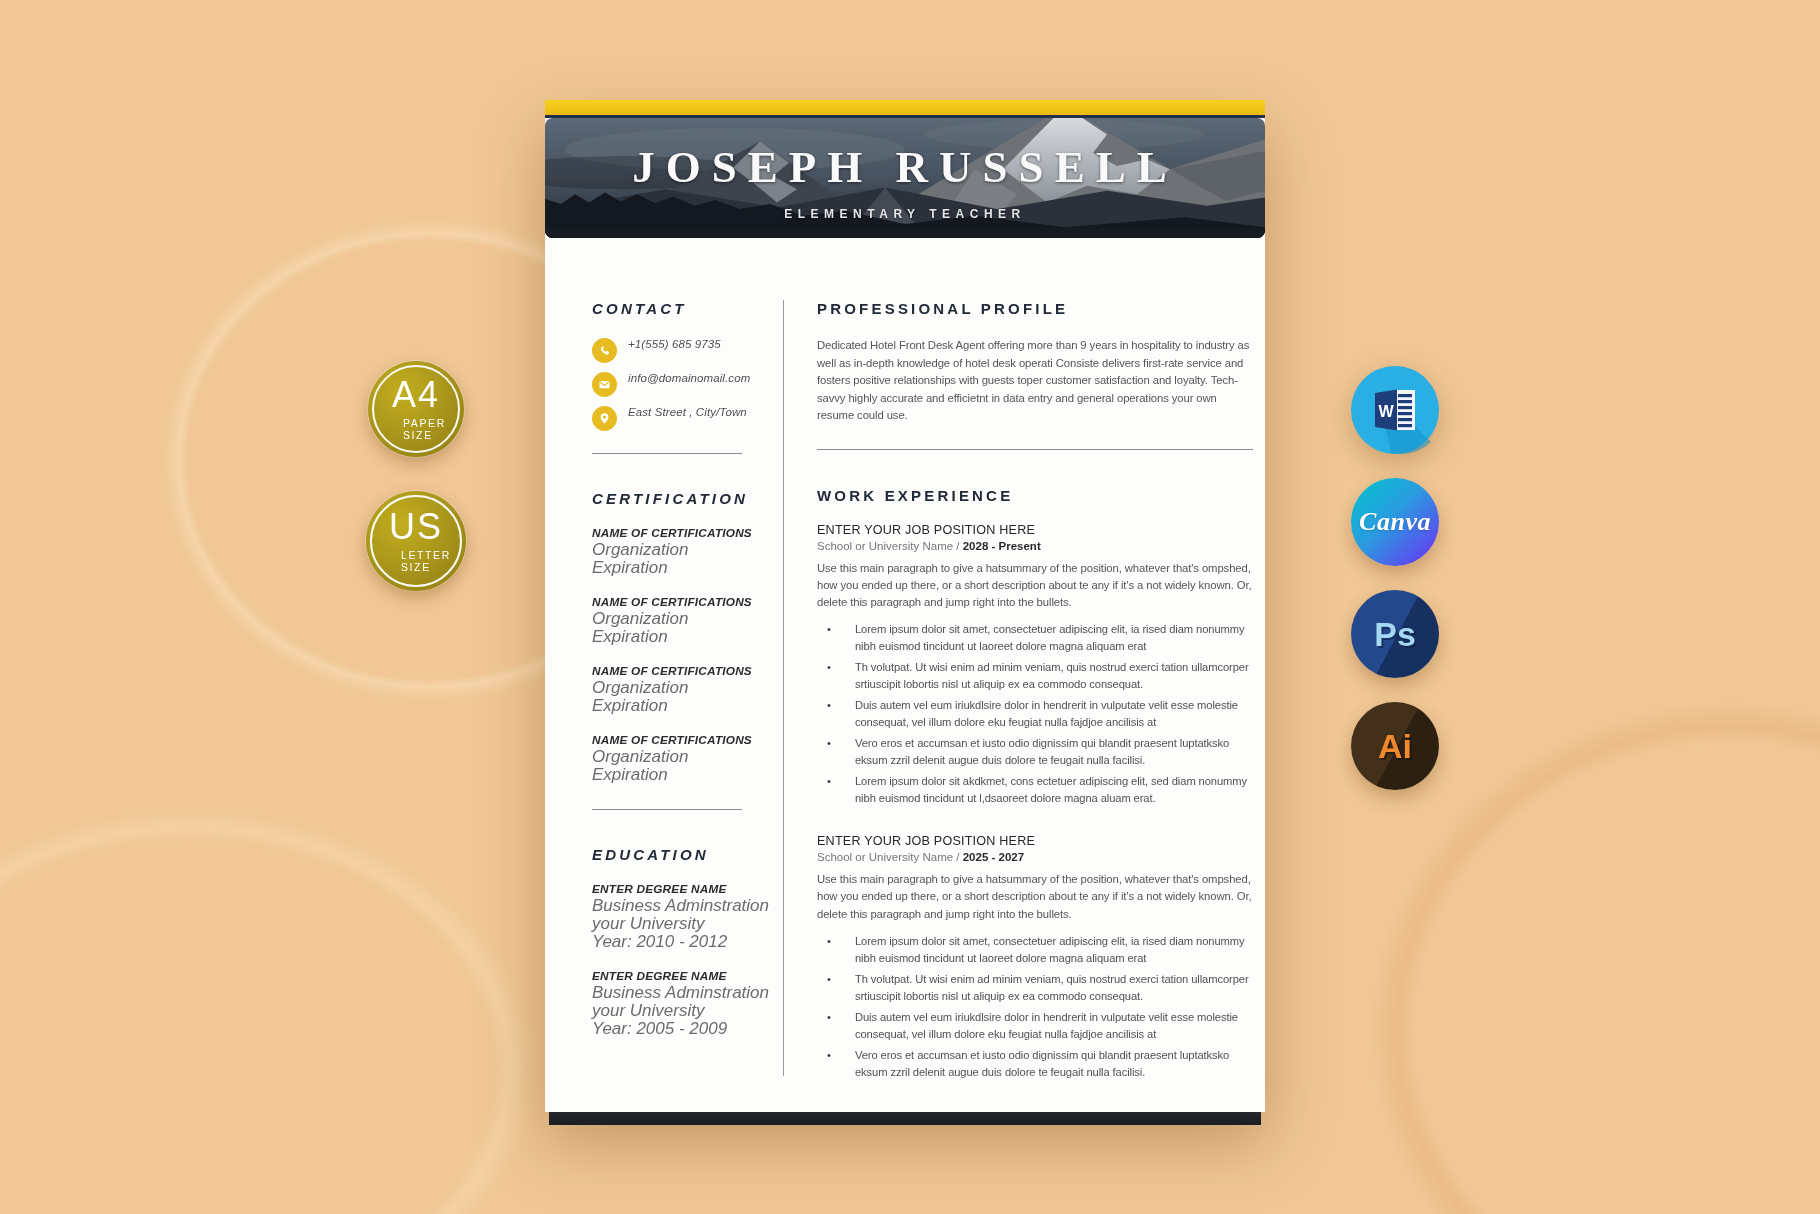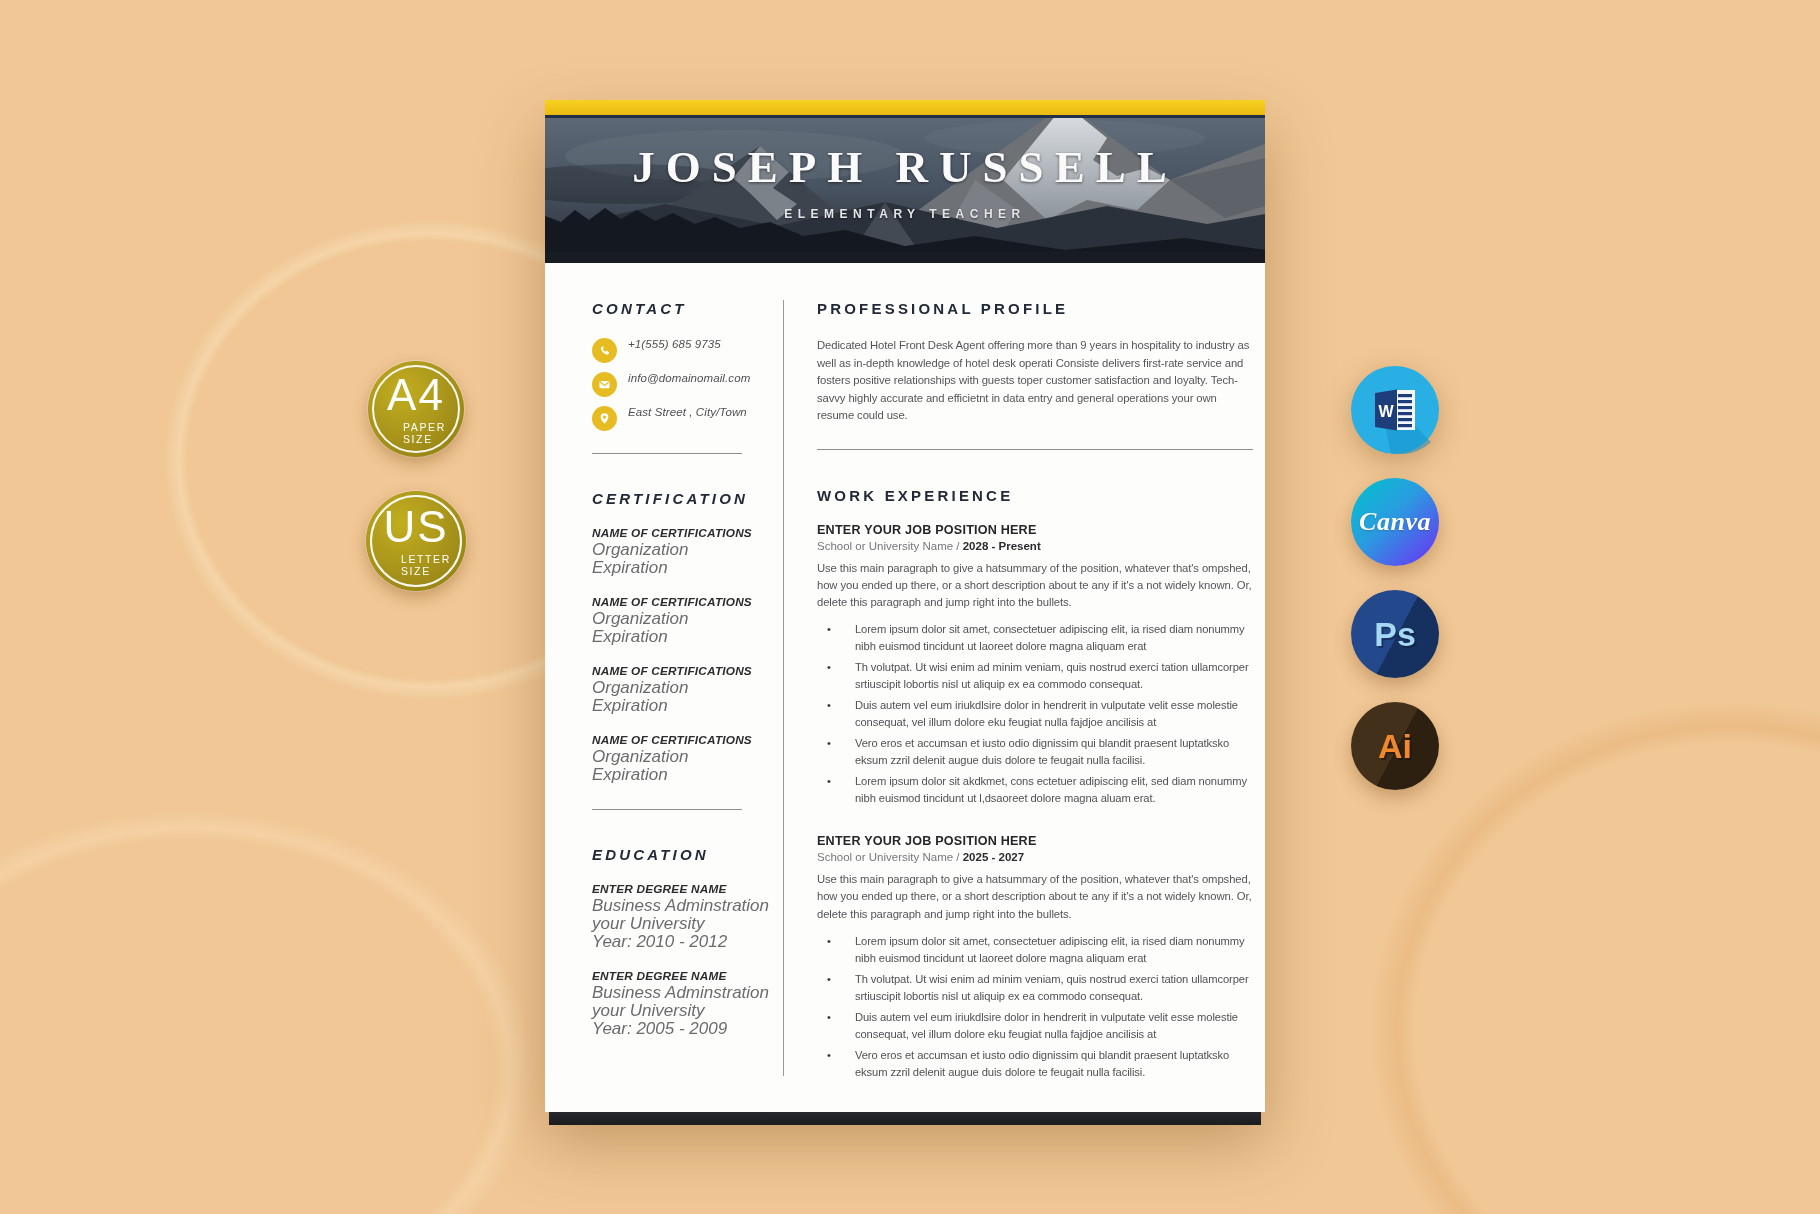--- a/index.html
+++ b/index.html
@@ -23,21 +23,21 @@
     background:radial-gradient(closest-side, transparent 74%, rgba(255,232,196,.3) 78%, transparent 84%);}
 
   
   .paper{
     position:absolute;left:545px;top:100px;width:720px;height:1012px;
     background:#fdfdfc;box-shadow:0 30px 60px rgba(110,64,12,.35);
   }
   .paper::after{content:"";position:absolute;left:4px;right:4px;bottom:-13px;height:13px;
     background:linear-gradient(180deg,#27282d,#1b1c20);}
   .topbar{height:15px;background:linear-gradient(180deg,#f7d120,#eaba12);border-bottom:3px solid #203049;}
-  .photo{position:relative;height:145px;overflow:hidden;}
+  .photo{position:relative;height:120px;overflow:hidden;border-radius:8px;}
   .photo svg{position:absolute;inset:0;width:100%;height:100%;}
   .head-text{position:relative;text-align:center;color:#fff;}
   .resume-name{
     margin:0;padding-top:27px;font-family:"Liberation Serif","DejaVu Serif",serif;
     font-size:45px;font-weight:700;letter-spacing:11px;line-height:1;color:#fafafa;
     text-shadow:0 1px 3px rgba(0,0,0,.55);
   }
   .resume-role{
     margin-top:17px;font-size:12px;font-weight:700;letter-spacing:5.5px;color:#e4e5e8;
     text-shadow:0 1px 2px rgba(0,0,0,.5);
@@ -67,40 +67,40 @@
   .entry .e-line{font-size:17px;color:#6b6b6e;line-height:16px;margin-top:2px;}
   .hr-cert{width:150px;margin-top:26px;}
   .h-edu{margin-top:36px;}
 
   
   .profile-text{margin-top:20px;font-size:11.3px;line-height:17.5px;color:#55555a;letter-spacing:-.1px;}
   .hr-profile{margin-top:24px;}
   .h-work{margin-top:37px;}
   .job{margin-top:19px;}
   .job + .job{margin-top:27px;}
-  .job-title{font-size:12.6px;font-weight:700;color:#26262a;letter-spacing:.2px;}
+  .job-title{font-size:12.6px;font-weight:400;color:#26262a;letter-spacing:.2px;}
   .job-sub{font-size:11.5px;color:#77777c;margin-top:3px;}
   .job-sub .dates{font-weight:700;color:#2c2c30;}
   .job-summary{margin-top:8px;font-size:11.3px;line-height:17.2px;color:#55555a;letter-spacing:-.1px;}
   ul.bullets{list-style:none;margin:10px 0 0;padding:0;}
   ul.bullets li{
     position:relative;padding-left:38px;font-size:11.2px;line-height:17px;
     color:#515156;margin-bottom:4px;letter-spacing:-.1px;
   }
   ul.bullets li::before{content:"\2022";position:absolute;left:10px;top:0;color:#3a3a3e;}
 
   
   .badge{
     position:absolute;border-radius:50%;
     background:radial-gradient(circle at 36% 32%, #c2ae1f 0%, #a6921a 55%, #8c7a10 100%);
     box-shadow:0 6px 16px rgba(120,70,10,.35), 0 0 0 1px rgba(255,255,255,.35);
     display:flex;flex-direction:column;align-items:center;justify-content:center;color:#fff;
   }
   .badge::after{content:"";position:absolute;inset:4px;border:2px solid rgba(255,255,255,.95);border-radius:50%;}
-  .badge .big{font-size:44px;font-weight:400;letter-spacing:2px;line-height:1;}
+  .badge .big{font-size:36px;font-weight:400;letter-spacing:2px;line-height:1;}
   .badge .small{font-size:10.5px;letter-spacing:1.6px;margin-top:4px;font-weight:400;margin-left:35px;}
   .badge-a4{left:368px;top:361px;width:96px;height:96px;}
   .badge-us{left:366px;top:491px;width:100px;height:100px;}
 
   
   .app{position:absolute;width:88px;height:88px;border-radius:50%;
     box-shadow:0 8px 18px rgba(110,60,10,.3);display:flex;align-items:center;justify-content:center;}
   .app-word{left:1351px;top:366px;background:transparent;box-shadow:none;}
   .app-word svg{width:88px;height:88px;display:block;filter:drop-shadow(0 8px 14px rgba(110,60,10,.3));}
   .app-canva{left:1351px;top:478px;

